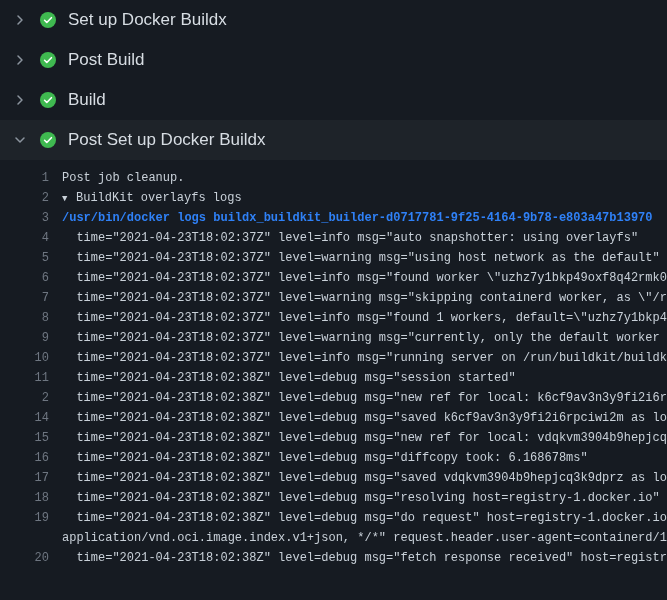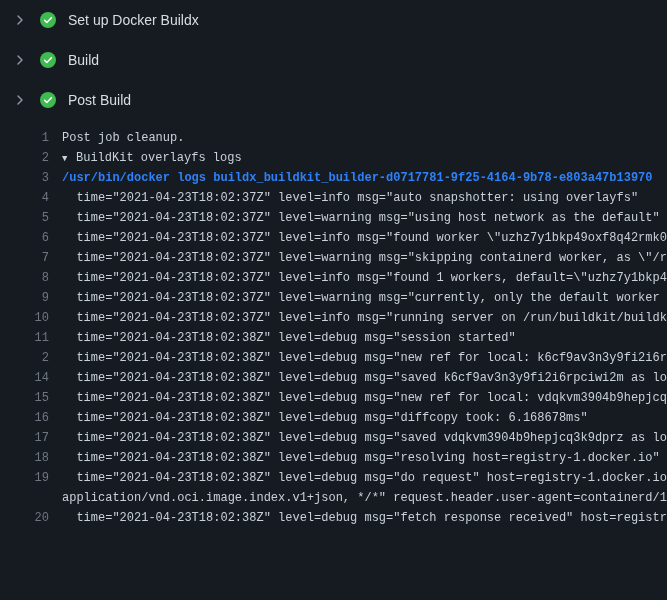--- a/index.html
+++ b/index.html
@@ -19,21 +19,21 @@
   .chev {
     width:16px; height:16px; flex:0 0 16px;
     display:flex; align-items:center; justify-content:center;
     margin-right:12px; color:#8b949e;
   }
   .check {
     width:16px; height:16px; flex:0 0 16px;
     display:flex; align-items:center; justify-content:center;
     margin-right:12px;
   }
-  .sec-title { color:#d7dde3; font-size:14px; font-weight:400; }
+  .sec-title { color:#d7dde3; font-size:17px; font-weight:400; }
 
   
   .log {
     padding-top:8px;
     font-family:"Liberation Mono","DejaVu Sans Mono",monospace;
     font-size:12px;
   }
   .logrow {
     display:flex; height:20px; line-height:20px;
     white-space:pre; overflow:hidden;
@@ -74,35 +74,49 @@
           <svg width="16" height="16" viewBox="0 0 16 16">
             <path d="M6 4l4 4-4 4" stroke="#8b949e" stroke-width="1.5" fill="none" stroke-linecap="round" stroke-linejoin="round"></path>
           </svg>
         </span>
         <span class="check">
           <svg width="16" height="16" viewBox="0 0 16 16">
             <circle cx="8" cy="8" r="8" fill="#3fb950"></circle>
             <path d="M4.6 8.3l2.2 2.2 4.6-4.8" stroke="#ffffff" stroke-width="1.6" fill="none" stroke-linecap="round" stroke-linejoin="round"></path>
           </svg>
         </span>
-        <span class="sec-title">Build</span>
+        <span class="sec-title">Post Build</span>
       </div>
       <div class="section-header">
         <span class="chev">
           <svg width="16" height="16" viewBox="0 0 16 16">
             <path d="M6 4l4 4-4 4" stroke="#8b949e" stroke-width="1.5" fill="none" stroke-linecap="round" stroke-linejoin="round"></path>
           </svg>
         </span>
         <span class="check">
           <svg width="16" height="16" viewBox="0 0 16 16">
             <circle cx="8" cy="8" r="8" fill="#3fb950"></circle>
             <path d="M4.6 8.3l2.2 2.2 4.6-4.8" stroke="#ffffff" stroke-width="1.6" fill="none" stroke-linecap="round" stroke-linejoin="round"></path>
           </svg>
         </span>
-        <span class="sec-title">Post Build</span>
+        <span class="sec-title">Build</span>
+      </div>
+      <div class="section-header expanded">
+        <span class="chev">
+          <svg width="16" height="16" viewBox="0 0 16 16">
+            <path d="M4 6l4 4 4-4" stroke="#8b949e" stroke-width="1.5" fill="none" stroke-linecap="round" stroke-linejoin="round"></path>
+          </svg>
+        </span>
+        <span class="check">
+          <svg width="16" height="16" viewBox="0 0 16 16">
+            <circle cx="8" cy="8" r="8" fill="#3fb950"></circle>
+            <path d="M4.6 8.3l2.2 2.2 4.6-4.8" stroke="#ffffff" stroke-width="1.6" fill="none" stroke-linecap="round" stroke-linejoin="round"></path>
+          </svg>
+        </span>
+        <span class="sec-title">Post Set up Docker Buildx</span>
       </div>
     </div>
   <div class="log" id="log">
       <div class="logrow plain"><span class="lnum">1</span><span class="ltext">Post job cleanup.</span></div>
       <div class="logrow group"><span class="lnum">2</span><span class="ltext"><span class="tri">▼</span><span>BuildKit overlayfs logs</span></span></div>
       <div class="logrow command"><span class="lnum">3</span><span class="ltext">/usr/bin/docker logs buildx_buildkit_builder-d0717781-9f25-4164-9b78-e803a47b13970</span></div>
       <div class="logrow plain"><span class="lnum">4</span><span class="ltext">  time="2021-04-23T18:02:37Z" level=info msg="auto snapshotter: using overlayfs"</span></div>
       <div class="logrow plain"><span class="lnum">5</span><span class="ltext">  time="2021-04-23T18:02:37Z" level=warning msg="using host network as the default"</span></div>
       <div class="logrow plain"><span class="lnum">6</span><span class="ltext">  time="2021-04-23T18:02:37Z" level=info msg="found worker \"uzhz7y1bkp49oxf8q42rmk0xjm</span></div>
       <div class="logrow plain"><span class="lnum">7</span><span class="ltext">  time="2021-04-23T18:02:37Z" level=warning msg="skipping containerd worker, as \"/run</span></div>

